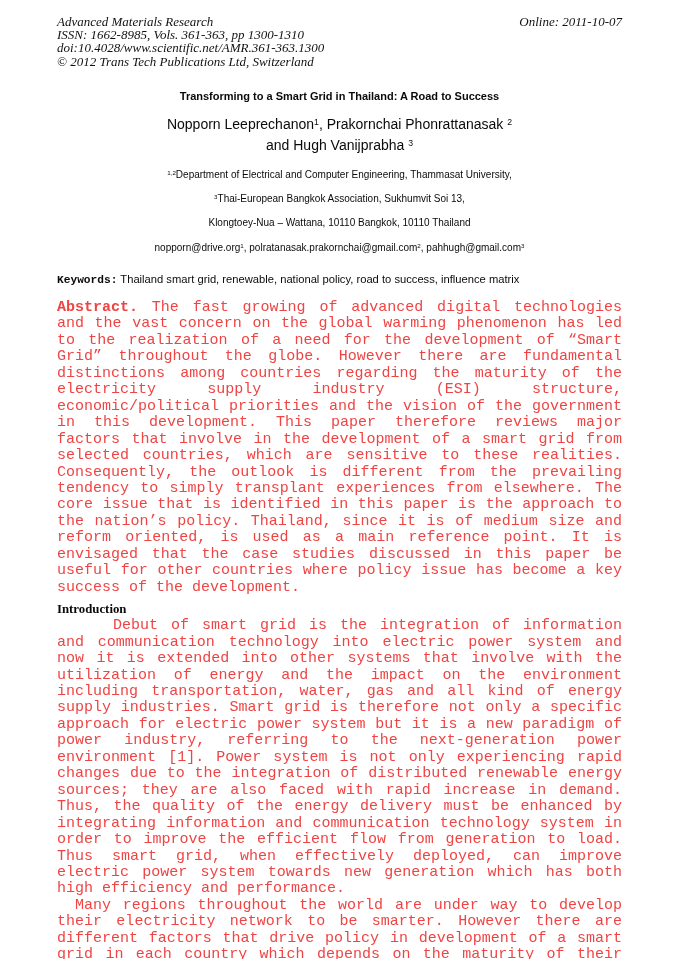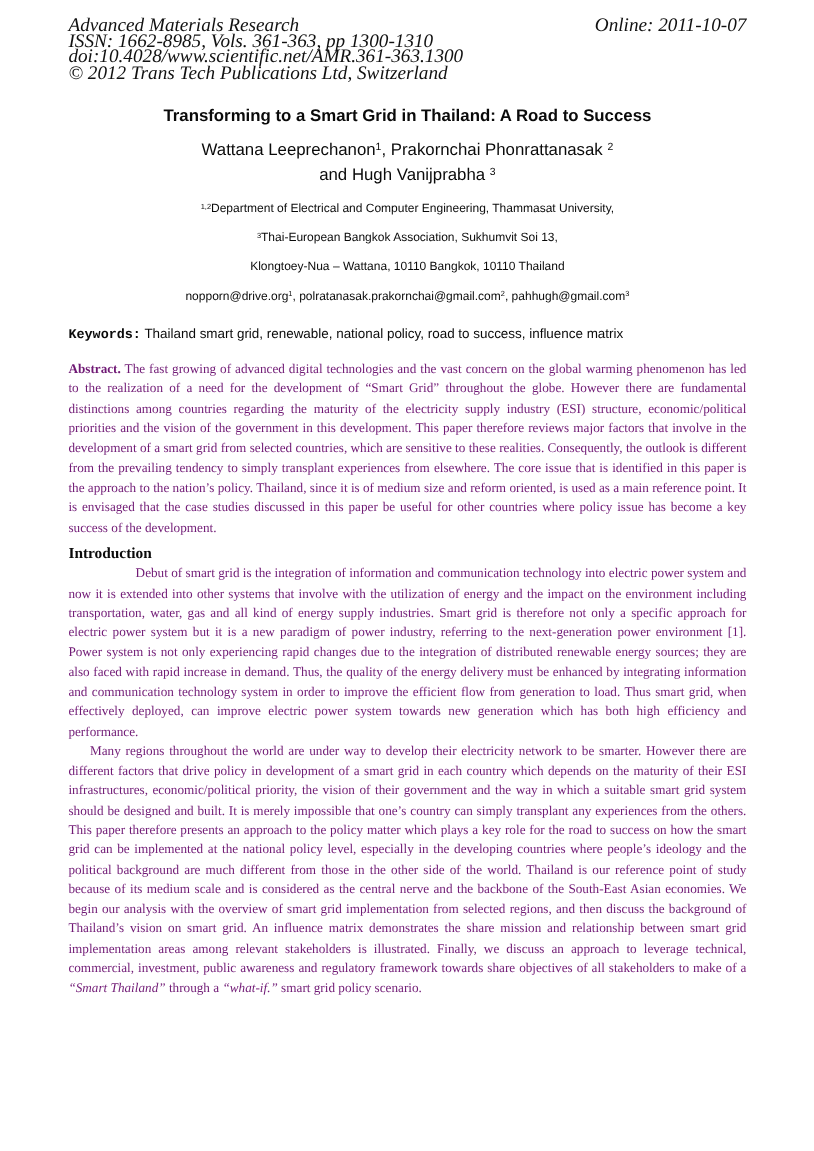--- a/index.html
+++ b/index.html
@@ -19,34 +19,34 @@
     font-family: "Liberation Serif", serif;
     overflow: hidden;
   }
   
   .hdr {
     display: flex;
     justify-content: space-between;
     align-items: flex-start;
     font-family: "Liberation Serif", serif;
     font-style: italic;
-    font-size: 16px;
+    font-size: 13px;
     line-height: 13.2px;
     color: #111111;
   }
   .hdr-left div { white-space: nowrap; }
   .hdr-right { white-space: nowrap; }
 
   
   .title {
     margin: 19px 0 0 0;
     text-align: center;
     font-family: "Liberation Sans", sans-serif;
     font-weight: bold;
-    font-size: 14px;
+    font-size: 11px;
     line-height: 19px;
     color: #0a0a0a;
   }
   .authors-line {
     text-align: center;
     font-family: "Liberation Sans", sans-serif;
     font-size: 14px;
     line-height: 18px;
     color: #0a0a0a;
   }
@@ -76,25 +76,25 @@
     margin-top: 12px;
     font-family: "Liberation Sans", sans-serif;
     font-size: 11.2px;
     line-height: 14px;
     color: #0a0a0a;
   }
   .keywords .kw-label { font-weight: bold; font-family: Liberation Mono, monospace; }
 
   
   .body-text {
-    font-family: Liberation Serif, serif;
-    font-size: 11px;
+    font-family: Liberation Mono, monospace;
+    font-size: 15px;
     line-height: 16.45px;
     text-align: justify;
-    color: #701a75;
+    color: #ef4444;
   }
   .abstract { margin-top: 13px; }
   .abstract .ab-label { font-weight: bold; }
 
   .section-heading {
     margin-top: 5px;
     font-family: "Liberation Serif", serif;
     font-weight: bold;
     font-size: 12.8px;
     line-height: 17px;
@@ -114,21 +114,21 @@
       <div>Advanced Materials Research</div>
       <div>ISSN: 1662-8985, Vols. 361-363, pp 1300-1310</div>
       <div>doi:10.4028/www.scientific.net/AMR.361-363.1300</div>
       <div>© 2012 Trans Tech Publications Ltd, Switzerland</div>
     </div>
     <div class="hdr-right">Online: 2011-10-07</div>
   </div>
 
   <div class="title">Transforming to a Smart Grid in Thailand: A Road to Success</div>
 
-  <div class="authors-line first"><span>Wattana Leeprechanon</span><sup>1</sup><span>, Prakornchai Phonrattanasak </span><sup>2</sup></div>
+  <div class="authors-line first"><span>Nopporn Leeprechanon</span><sup>1</sup><span>, Prakornchai Phonrattanasak </span><sup>2</sup></div>
   <div class="authors-line second"><span>and Hugh Vanijprabha </span><sup>3</sup></div>
 
   <div class="affil-block">
     <div class="affil-line"><sup>1,2</sup><span>Department of Electrical and Computer Engineering, Thammasat University,</span></div>
     <div class="affil-line"><sup>3</sup><span>Thai-European Bangkok Association, Sukhumvit Soi 13,</span></div>
     <div class="affil-line"><span>Klongtoey-Nua – Wattana, 10110 Bangkok, 10110 Thailand</span></div>
     <div class="emails-line"><span>nopporn@drive.org</span><sup>1</sup><span>, polratanasak.prakornchai@gmail.com</span><sup>2</sup><span>, pahhugh@gmail.com</span><sup>3</sup></div>
   </div>
 
   <div class="keywords"><span class="kw-label">Keywords:</span><span> Thailand smart grid, renewable, national policy, road to success, influence matrix</span></div>

